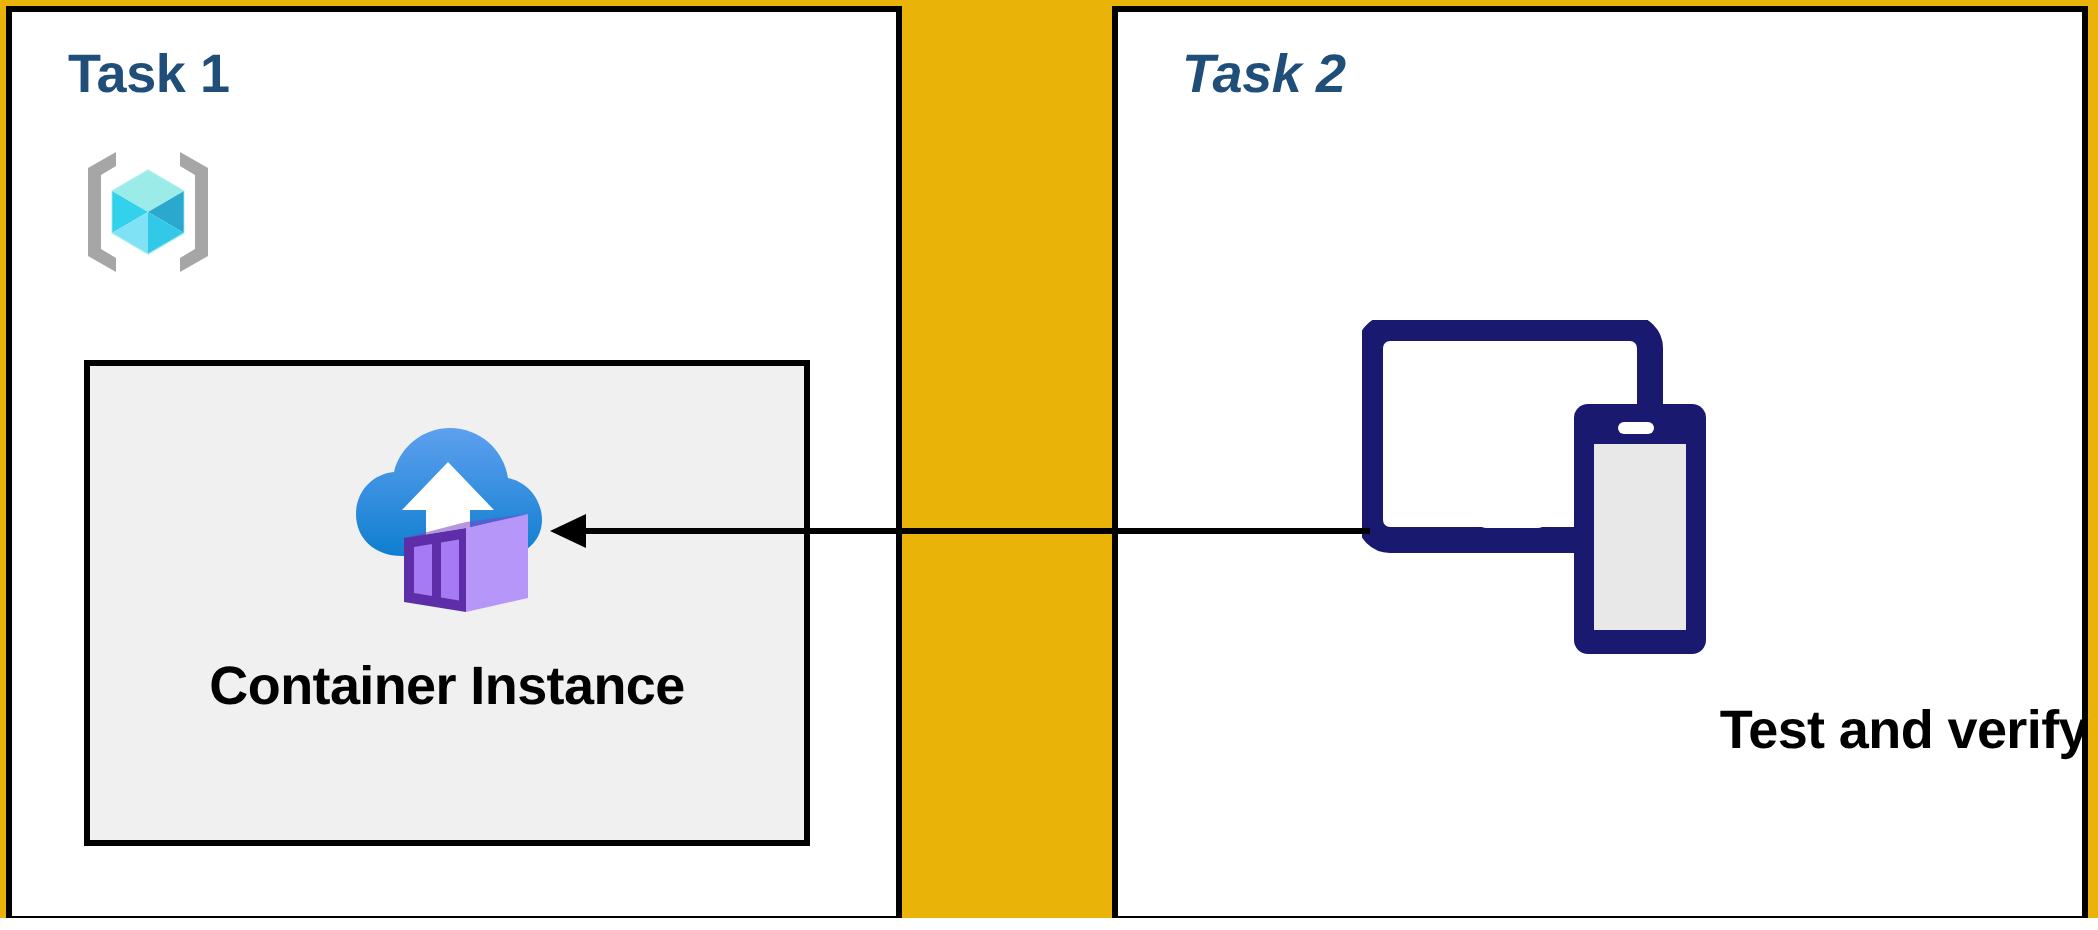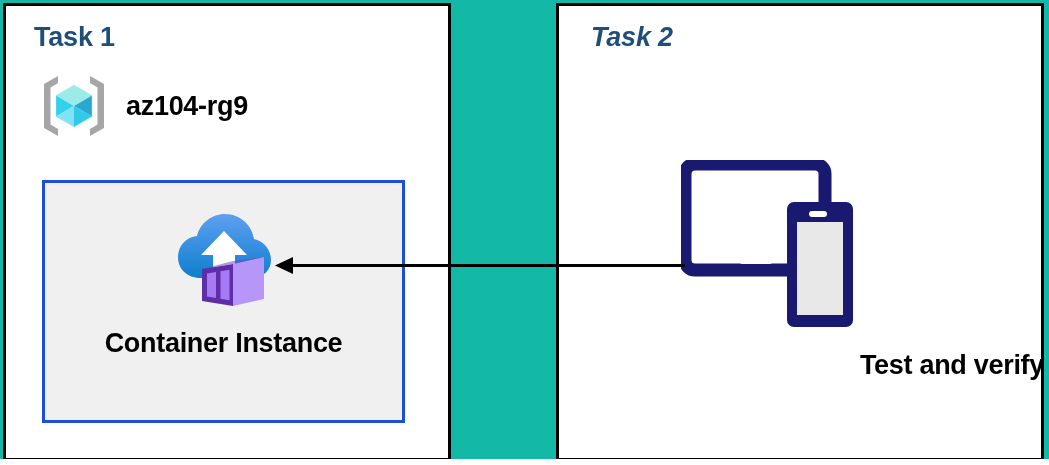--- a/index.html
+++ b/index.html
@@ -7,21 +7,21 @@
     padding: 0;
     background: #ffffff;
   }
   body {
     font-family: "Liberation Sans", sans-serif;
   }
   #canvas {
     position: relative;
     width: 1049px;
     height: 459px;
-    background: #14b8a6;
+    background: #eab308;
     overflow: hidden;
   }
 
   
   .task-panel {
     position: absolute;
     box-sizing: border-box;
     border: 3px solid #000000;
     background: #ffffff;
   }
@@ -72,21 +72,21 @@
   }
 
   
   #aci-box {
     position: absolute;
     box-sizing: border-box;
     left: 36px;
     top: 174px;
     width: 363px;
     height: 243px;
-    border: 3px solid #1d4ed8;
+    border: 3px solid #000000;
     background: #f0f0f0;
   }
   #aci-icon {
     position: absolute;
     left: 50%;
     transform: translateX(-50%);
     top: 22px;
     width: 100px;
     height: 105px;
   }
@@ -155,21 +155,20 @@
 
           <path d="M56 27.5 L56 48.5 L38 38 Z" fill="#2aa8cd"></path>
 
           <path d="M20 48.5 L38 38 L38 59 L20 48.5 Z" fill="#7fe3f5"></path>
 
           <path d="M38 38 L56 48.5 L38 59 Z" fill="#32c8e8"></path>
 
           <path d="M20 27.5 L38 17 L56 27.5 L56 48.5 L38 59 L20 48.5 Z" fill="none" stroke="#9bece9" stroke-width="0.8" opacity="0.5"></path>
         </svg>
       </span>
-      <span id="rg-label">az104-rg9</span>
     </div>
 
     <div id="aci-box">
       <span id="aci-icon">
         <svg viewBox="0 0 100 105" width="100" height="105" aria-hidden="true">
           <defs>
             <linearGradient id="cloudGrad" x1="0" y1="0" x2="0" y2="1">
               <linearGradient></linearGradient>
               <stop offset="0%" stop-color="#5ea0ef"></stop>
               <stop offset="100%" stop-color="#0f7ed0"></stop>

